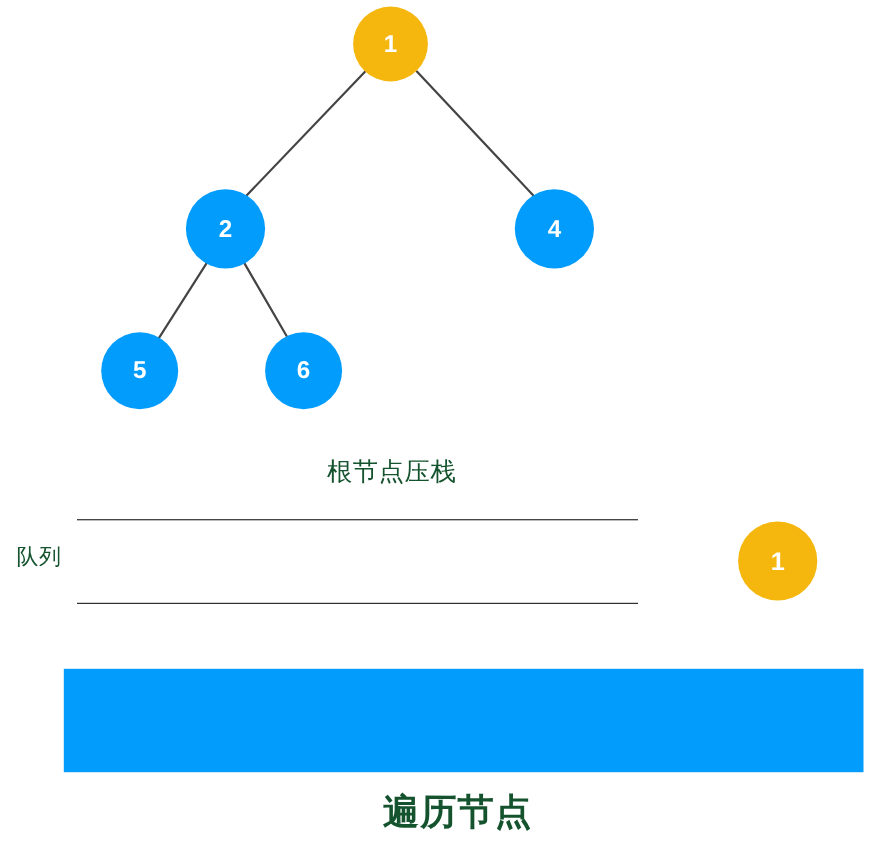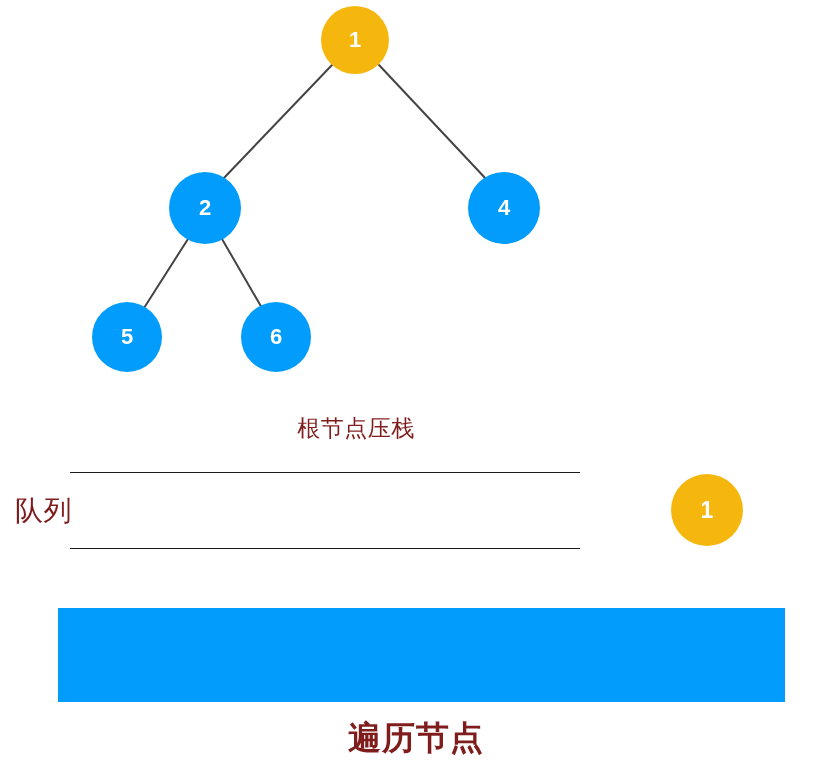--- a/index.html
+++ b/index.html
@@ -38,36 +38,36 @@
     align-items: center;
     justify-content: center;
     color: #ffffff;
     font-weight: bold;
     line-height: 1;
     user-select: none;
   }
   
   .cn-label {
     position: absolute;
-    color: #7f1d1d;
+    color: #14532d;
     white-space: nowrap;
     line-height: 1;
   }
   #push-label {
     left: 0;
     top: 417px;
     width: 712px;
     text-align: center;
     font-size: 23px;
     letter-spacing: 0.5px;
   }
   #queue-label {
     left: 15px;
     top: 497px;
-    font-size: 28px;
+    font-size: 20px;
     letter-spacing: 0.5px;
   }
   #traverse-label {
     left: 0;
     top: 721px;
     width: 752px;
     text-align: center;
     font-size: 33px;
     font-weight: bold;
     letter-spacing: 1px;

